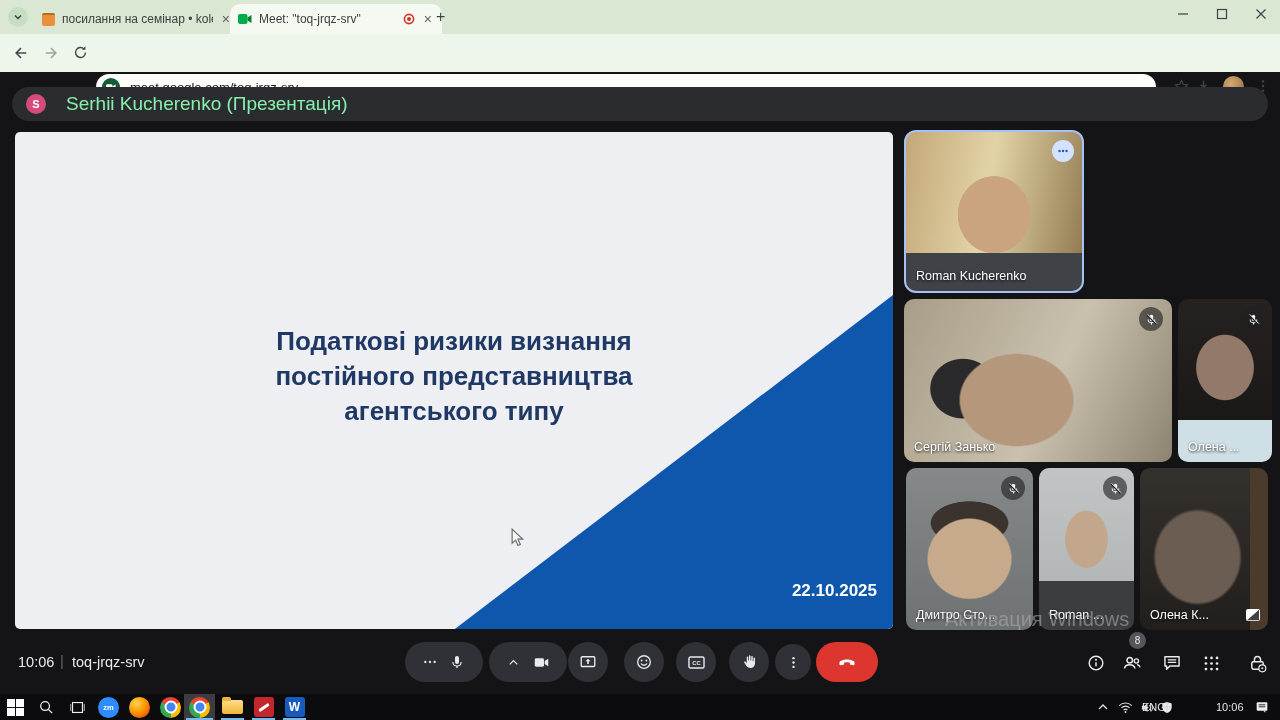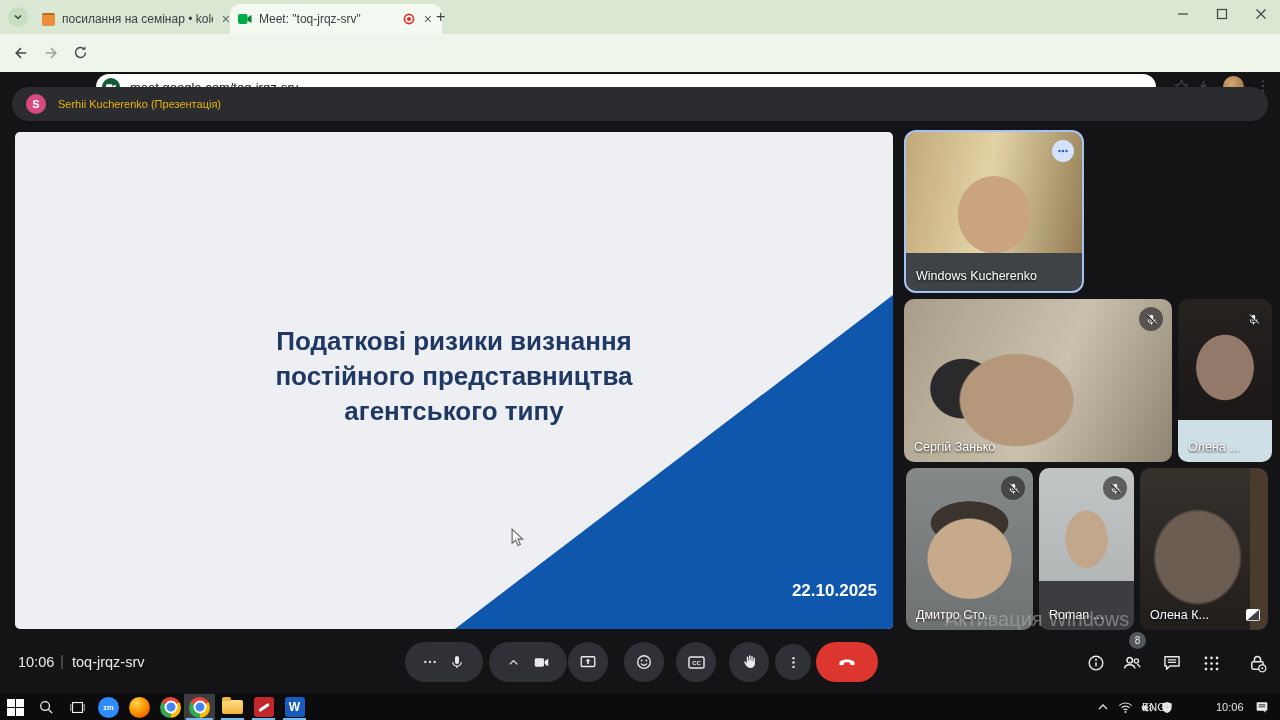--- a/index.html
+++ b/index.html
@@ -15,21 +15,21 @@
   .tabclose{color:#5f6368;font-size:14px;line-height:1;padding:0 2px;}
   .wbtn{top:8px;color:#3f4245;font-size:13px;}
   #addr{left:96px;top:40px;width:1060px;height:26px;border-radius:13px;background:#fdfefb;
         display:flex;align-items:center;gap:10px;padding:0 6px;box-sizing:border-box;}
   .tbi{color:#44474a}
   
   #banner{left:12px;top:87px;width:1256px;height:34px;background:#2b2c2f;border-radius:17px;
           display:flex;align-items:center;gap:12px;padding:0 14px;box-sizing:border-box;}
   #banner .av{width:20px;height:20px;border-radius:50%;background:#d64a7d;color:#fff;
           font-size:11px;display:flex;align-items:center;justify-content:center;font-weight:bold;}
-  #banner .lbl{color:#eab308;font-size:11px;font-weight:500;}
+  #banner .lbl{color:#86efac;font-size:19px;font-weight:500;margin-left:8px;}
   #slide{left:15px;top:132px;width:878px;height:497px;background:#edeff3;border-radius:5px;overflow:hidden;}
   #slide .tri{position:absolute;left:0;top:0;width:100%;height:100%;background:#0e57ad;
           clip-path:polygon(50.1% 100%,100% 32.8%,100% 100%);}
   #slide .ttl{position:absolute;left:50%;top:192px;transform:translateX(-50%);width:480px;
           text-align:center;font-size:26px;line-height:35px;font-weight:bold;color:#1f3864;}
   #slide .pres{position:absolute;left:16px;top:449px;font-size:17px;font-weight:bold;color:#1f3864;}
   #slide .date{position:absolute;right:16px;top:449px;font-size:17px;font-weight:bold;color:#fff;}
   .tile{border-radius:10px;overflow:hidden;background:#333;}
   .tile .nm{position:absolute;left:10px;bottom:8px;max-width:calc(100% - 18px);overflow:hidden;
         white-space:nowrap;color:#fff;font-size:12.5px;font-weight:500;
@@ -184,21 +184,21 @@
   </svg>
 
   <div class="abs tile v1" style="left:904px;top:130px;width:180px;height:163px;border:2.5px solid #a5c2f5;border-radius:12px;box-sizing:border-box;">
     <div class="abs" style="right:8px;top:8px;width:22px;height:22px;border-radius:50%;background:#d3e3fd;display:flex;align-items:center;justify-content:center;">
       <svg width="12" height="12" viewBox="0 0 24 24">
           <circle cx="5" cy="12" r="2.4" fill="#1a57c9"></circle>
           <circle cx="12" cy="12" r="2.4" fill="#1a57c9"></circle>
           <circle cx="19" cy="12" r="2.4" fill="#1a57c9"></circle>
         </svg>
     </div>
-    <span class="nm">Windows Kucherenko</span>
+    <span class="nm">Roman Kucherenko</span>
   </div>
 
 
   <div class="abs tile v3" style="left:904px;top:299px;width:268px;height:163px;">
     <div class="micoff" style="right:9px;top:8px;">
       <svg width="13" height="13" viewBox="0 0 24 24">
           <path fill="#fff" d="M12 15a3 3 0 0 0 3-3V6a3 3 0 0 0-6 0v6a3 3 0 0 0 3 3z"></path>
           <path fill="#fff" d="M17.3 12a5.3 5.3 0 0 1-10.6 0H5a7 7 0 0 0 6 6.9V21h2v-2.1a7 7 0 0 0 6-6.9z"></path>
           <line x1="4" y1="3.4" x2="21" y2="20.4" stroke="#202124" stroke-width="3.2"></line>
           <line x1="5" y1="2.6" x2="22" y2="19.6" stroke="#fff" stroke-width="1.8"></line>

